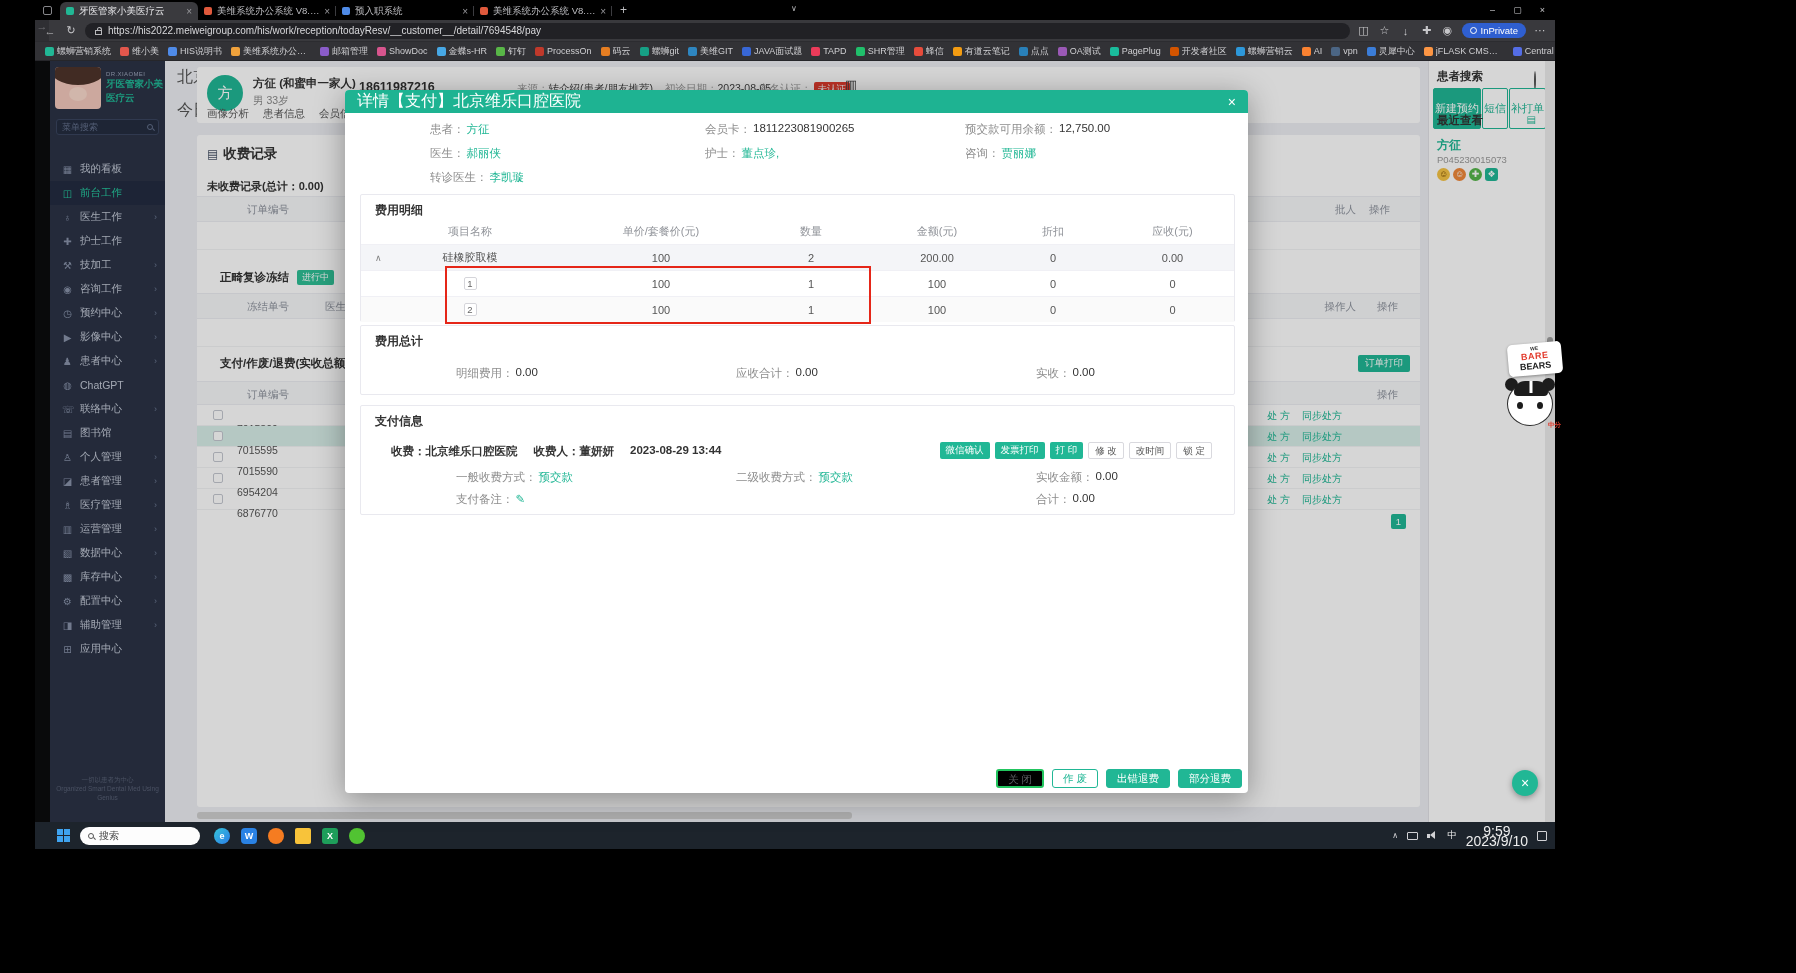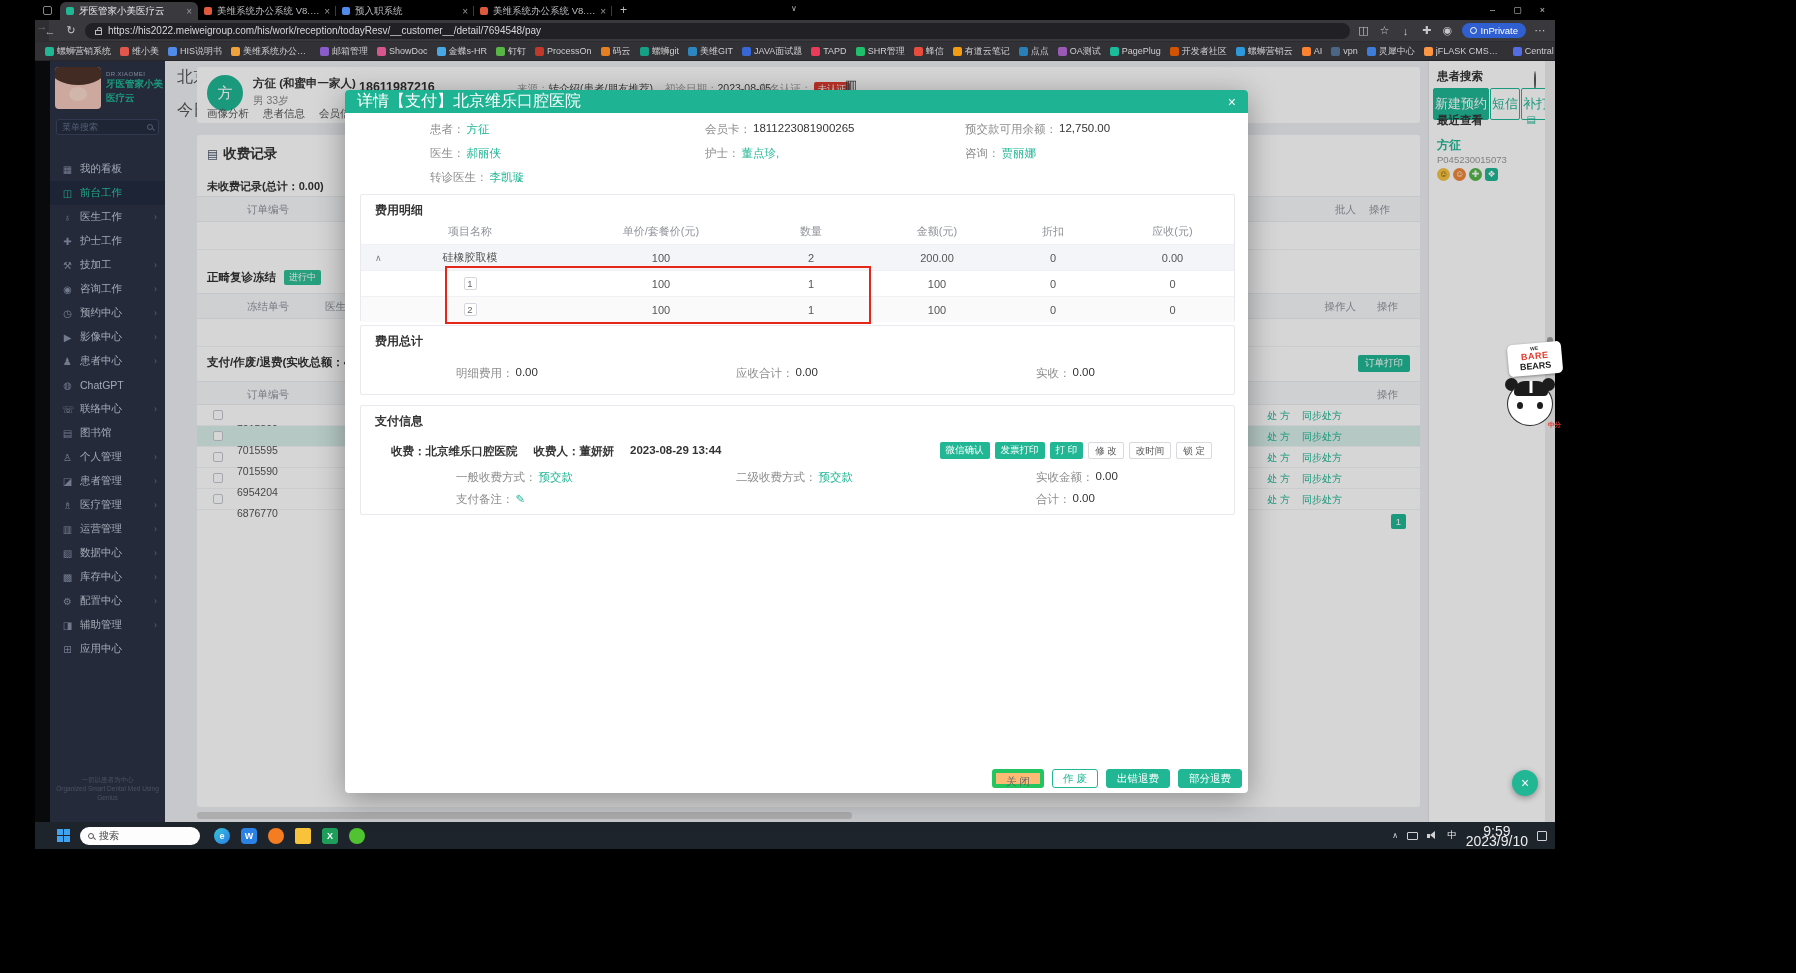--- a/index.html
+++ b/index.html
@@ -70,41 +70,41 @@
 .ptabs{position:absolute;left:10px;top:40px;display:flex;gap:14px;font-size:10.5px;color:#555;white-space:nowrap}
 .card{position:absolute;left:32px;right:8px;top:74px;bottom:15px;background:#fff;border-radius:3px;overflow:hidden}
 .card-title{position:absolute;left:10px;top:10px;font-size:13.5px;font-weight:700;color:#333;display:flex;gap:5px;align-items:center}
 .card-title .dicon{color:#4a5568;font-size:12px}
 .sub-title{position:absolute;left:10px;top:44px;font-size:11px;font-weight:700;color:#333}
 .thead{position:absolute;left:0;right:0;height:26px;background:#f7f8fa;border-top:1px solid #eceef2;border-bottom:1px solid #eceef2;font-size:10.5px;color:#8f949e}
 .thead span{position:absolute;top:6px;white-space:nowrap}
 #th1{top:61px}#th2{top:158px}#th3{top:246px;height:24px}
 .emptyrow{position:absolute;left:0;right:0;height:28px;border-bottom:1px solid #f2f3f5}
 #er1{top:87px}#er2{top:184px}
-.sectitle{position:absolute;left:10px;display:flex;align-items:flex-start;font-size:11.5px;font-weight:700;color:#333}
+.sectitle{position:absolute;left:23px;display:flex;align-items:center;font-size:11.5px;font-weight:700;color:#333}
 #freezetitle{top:135px}
 .badge-green{background:#2fbf96;color:#fff;font-size:9px;padding:1px 5px;border-radius:2px;margin-left:8px;font-weight:400}
 #paidtitle{top:220px;right:10px}
 .printbtn{margin-left:auto;background:#21b795;color:#fff;font-size:9.5px;padding:2px 7px;border-radius:2px;font-weight:400}
 #orders{position:absolute;left:0;right:0;top:270px}
 .orow{position:relative;height:21px;border-bottom:1px solid #f2f3f5;font-size:10.5px;color:#555}
 .orow.hl{background:#d8efe9}
 .ocb{position:absolute;left:16px;top:5px;width:10px;height:10px;border:1px solid #c4c8d0;border-radius:2px;background:#fff}
 .onum{position:absolute;left:40px;top:18px}
 .oacts{position:absolute;right:78px;top:4px;display:flex;gap:12px}
 .olink{color:#21b795;font-size:10px;white-space:nowrap}
 #pager{position:absolute;right:14px;top:379px;width:15px;height:15px;background:#21b795;color:#fff;font-size:9.5px;text-align:center;line-height:15px;border-radius:2px}
 .hscroll{position:absolute;left:32px;bottom:3px;width:655px;height:7px;background:#cfcfcf;border-radius:3px}
 
 .rp{position:absolute;left:1393px;top:0;width:117px;height:100%;background:#fff;border-left:1px solid #e2e2e6;overflow:hidden}
 .rp-title{position:absolute;left:8px;top:8px;font-size:11.5px;font-weight:700;color:#333}
 .rp-lens{position:absolute;right:9px;top:11px}
 .rp-lens .lens{border-color:#555}.rp-lens .lens::after{background:#555}
 .rpbtns{position:absolute;left:4px;top:27px;display:flex;gap:1px}
-.rbtn{font-size:13px;padding:6px 1px;border:1px solid #21b795;color:#21b795;border-radius:2px;background:#fff;white-space:nowrap}
+.rbtn{font-size:11px;padding:12px 1px;border:1px solid #21b795;color:#21b795;border-radius:2px;background:#fff;white-space:nowrap}
 .rbtn.filled{background:#21b795;color:#fff}
 .rp-recent{position:absolute;left:8px;top:52px;font-size:11.5px;font-weight:700;color:#333}
 .rp-grid{position:absolute;right:9px;top:53px;color:#21b795;font-size:10px}
 .rp-name{position:absolute;left:8px;top:76px;color:#21b795;font-size:12px;font-weight:700}
 .rp-id{position:absolute;left:8px;top:93px;color:#9a9a9a;font-size:9.5px}
 .rp-emojis{position:absolute;left:8px;top:107px;display:flex;gap:3px}
 .emoji{width:13px;height:13px;border-radius:50%;font-size:9px;line-height:13px;text-align:center;color:#7a4b00}
 .emoji:nth-child(1){background:#f6c445}
 .emoji:nth-child(2){background:#f0883a;color:#fff}
 .emoji:nth-child(3){background:#56b54b;color:#fff}
@@ -139,21 +139,21 @@
 #totals{top:40px}
 #paypanel{top:315px;height:110px}
 .payline{position:absolute;left:30px;top:38px;display:flex;gap:16px;font-weight:700;color:#333;white-space:nowrap}
 .paybtns{position:absolute;right:22px;top:36px;display:flex;gap:5px}
 .pbtn{font-size:9.5px;padding:2px 6px;border-radius:2px;line-height:1.2;white-space:nowrap}
 .pbtn.filled{background:#21b795;color:#fff}
 .pbtn.outline{background:#fff;color:#555;border:1px solid #d9d9de}
 #payrow1{top:64px}#payrow2{top:86px}
 .modal-footer{position:absolute;right:6px;top:679px;display:flex;gap:8px}
 .fbtn{font-size:10.5px;height:19px;line-height:17px;padding:0 10px;border-radius:3px;white-space:nowrap}
-.fbtn.plain{border:4px solid #22c55e;color:#606266;background:#fdba74}
+.fbtn.plain{border:2px solid #22c55e;color:#606266;background:#000000}
 .fbtn.outline{border:1px solid #21b795;color:#21b795;background:#fff}
 .fbtn.filled{background:#21b795;color:#fff;border:1px solid #21b795}
 
 .taskbar{position:absolute;left:0;top:822px;right:0;height:27px;background:#1d242c;display:flex;align-items:center;z-index:5}
 .winlogo{display:grid;grid-template-columns:6px 6px;gap:1px;margin-left:22px}
 .winlogo span{width:6px;height:6px;background:#3fa3ef}
 .tsearch{margin-left:10px;width:120px;height:18px;background:#fdfdfd;border-radius:9px;display:flex;align-items:center;gap:5px;padding:0 8px;font-size:10px;color:#444}
 .tsearch .lens{border-color:#555}.tsearch .lens::after{background:#555}
 .tbicons{display:flex;gap:11px;margin-left:14px}
 .tbicons span{width:16px;height:16px;display:flex;align-items:center;justify-content:center;color:#fff;font-size:9px;font-weight:700}

